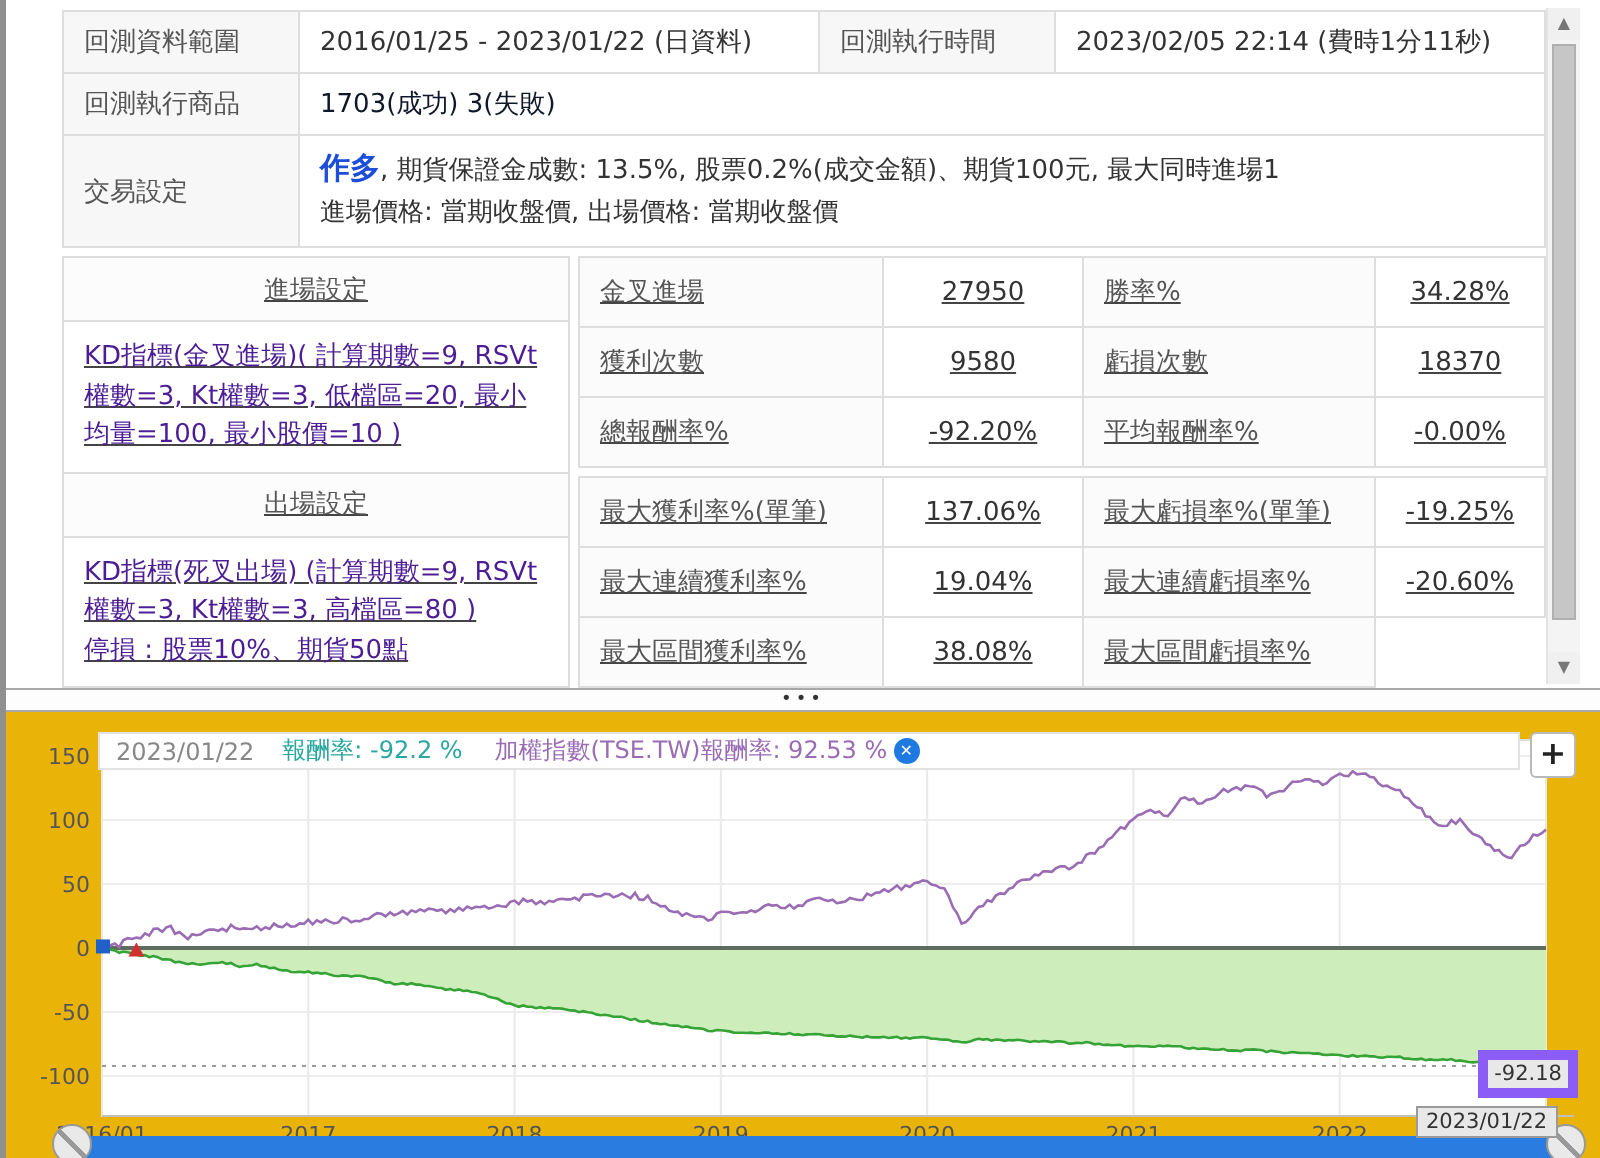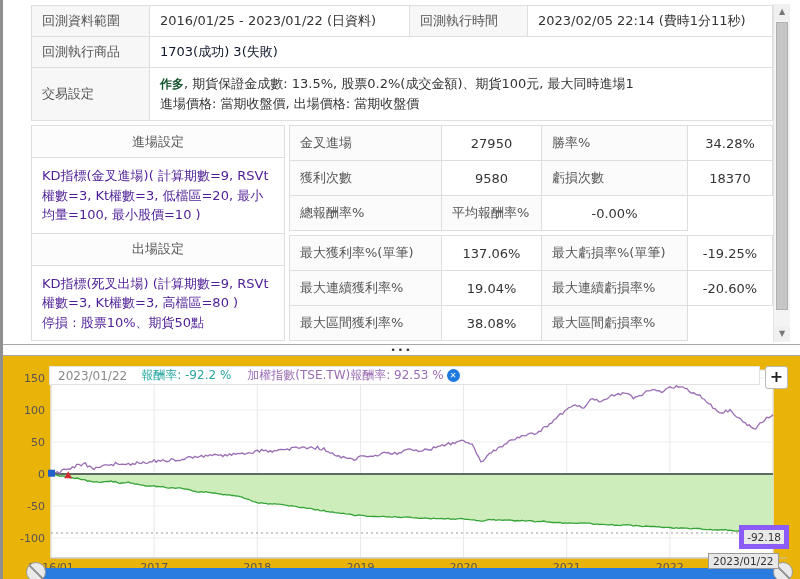--- a/index.html
+++ b/index.html
@@ -11,23 +11,23 @@
   .upper { position: absolute; top: 0; left: 0; right: 10px; height: 344px; background: #fff; margin-left: 24px; }
   .hdr-grid { display: grid; grid-template-columns: 118px 260px 118px 1fr;
               margin: 5px 17px 0 4px; border-top: 1px solid #dedede; border-left: 1px solid #dedede; }
   .cell { border-right: 1px solid #dedede; border-bottom: 1px solid #dedede;
           padding: 6px 10px; display: flex; align-items: center; min-height: 31px; }
   .lbl { background: #f7f7f7; color: #555; }
   .val { background: #fff; color: #333; }
   .span3 { grid-column: span 3; }
   .link-blue { color: #0f172a; }
   .trade-val { display: block; line-height: 1.55; padding: 6px 10px; }
-  .red-bold { color: #14532d; font-weight: bold; font-size: 12px; font-family: Liberation Serif, serif; }
-
-  .stats-wrap { display: flex; margin: 4px 17px 0 4px; align-items: flex-end; }
+  .red-bold { color: #1d4ed8; font-weight: bold; font-size: 15px; font-family: Liberation Serif, serif; }
+
+  .stats-wrap { display: flex; margin: 4px 17px 0 4px; align-items: flex-end; text-decoration: underline; }
   .settings-col { width: 254px; border-top: 1px solid #dedede; border-left: 1px solid #dedede; }
   .settings-col .cell { min-height: 32px; }
   .set-hdr { justify-content: center; color: #555; background: #fcfcfc; }
   .set-desc { line-height: 1.5; padding: 8px 10px; display: block; color: #4c1d95; }
   .stats-grid { flex: 1; margin-left: 4px; display: grid;
                 grid-template-columns: 152px 100px 146px 1fr;
                 border-top: 1px solid #dedede; border-left: 1px solid #dedede; }
   .stats-grid .cell { min-height: 35px; }
   .stat-lbl { background: #fbfbfb; color: #555; }
   .stat-val { justify-content: center; color: #333; }
@@ -124,20 +124,21 @@
           <div class="cell stat-val">27950</div>
           <div class="cell stat-lbl">勝率%</div>
           <div class="cell stat-val">34.28%</div>
 
           <div class="cell stat-lbl">獲利次數</div>
           <div class="cell stat-val">9580</div>
           <div class="cell stat-lbl">虧損次數</div>
           <div class="cell stat-val">18370</div>
 
           <div class="cell stat-lbl">總報酬率%</div>
+          <div class="cell stat-val">-92.20%</div>
           <div class="cell stat-lbl">平均報酬率%</div>
           <div class="cell stat-val">-0.00%</div>
         </div>
         <div class="grp-gap"></div>
         <div class="stats-grid" style="margin-left:0;">
           <div class="cell stat-lbl">最大獲利率%(單筆)</div>
           <div class="cell stat-val">137.06%</div>
           <div class="cell stat-lbl">最大虧損率%(單筆)</div>
           <div class="cell stat-val">-19.25%</div>
 

